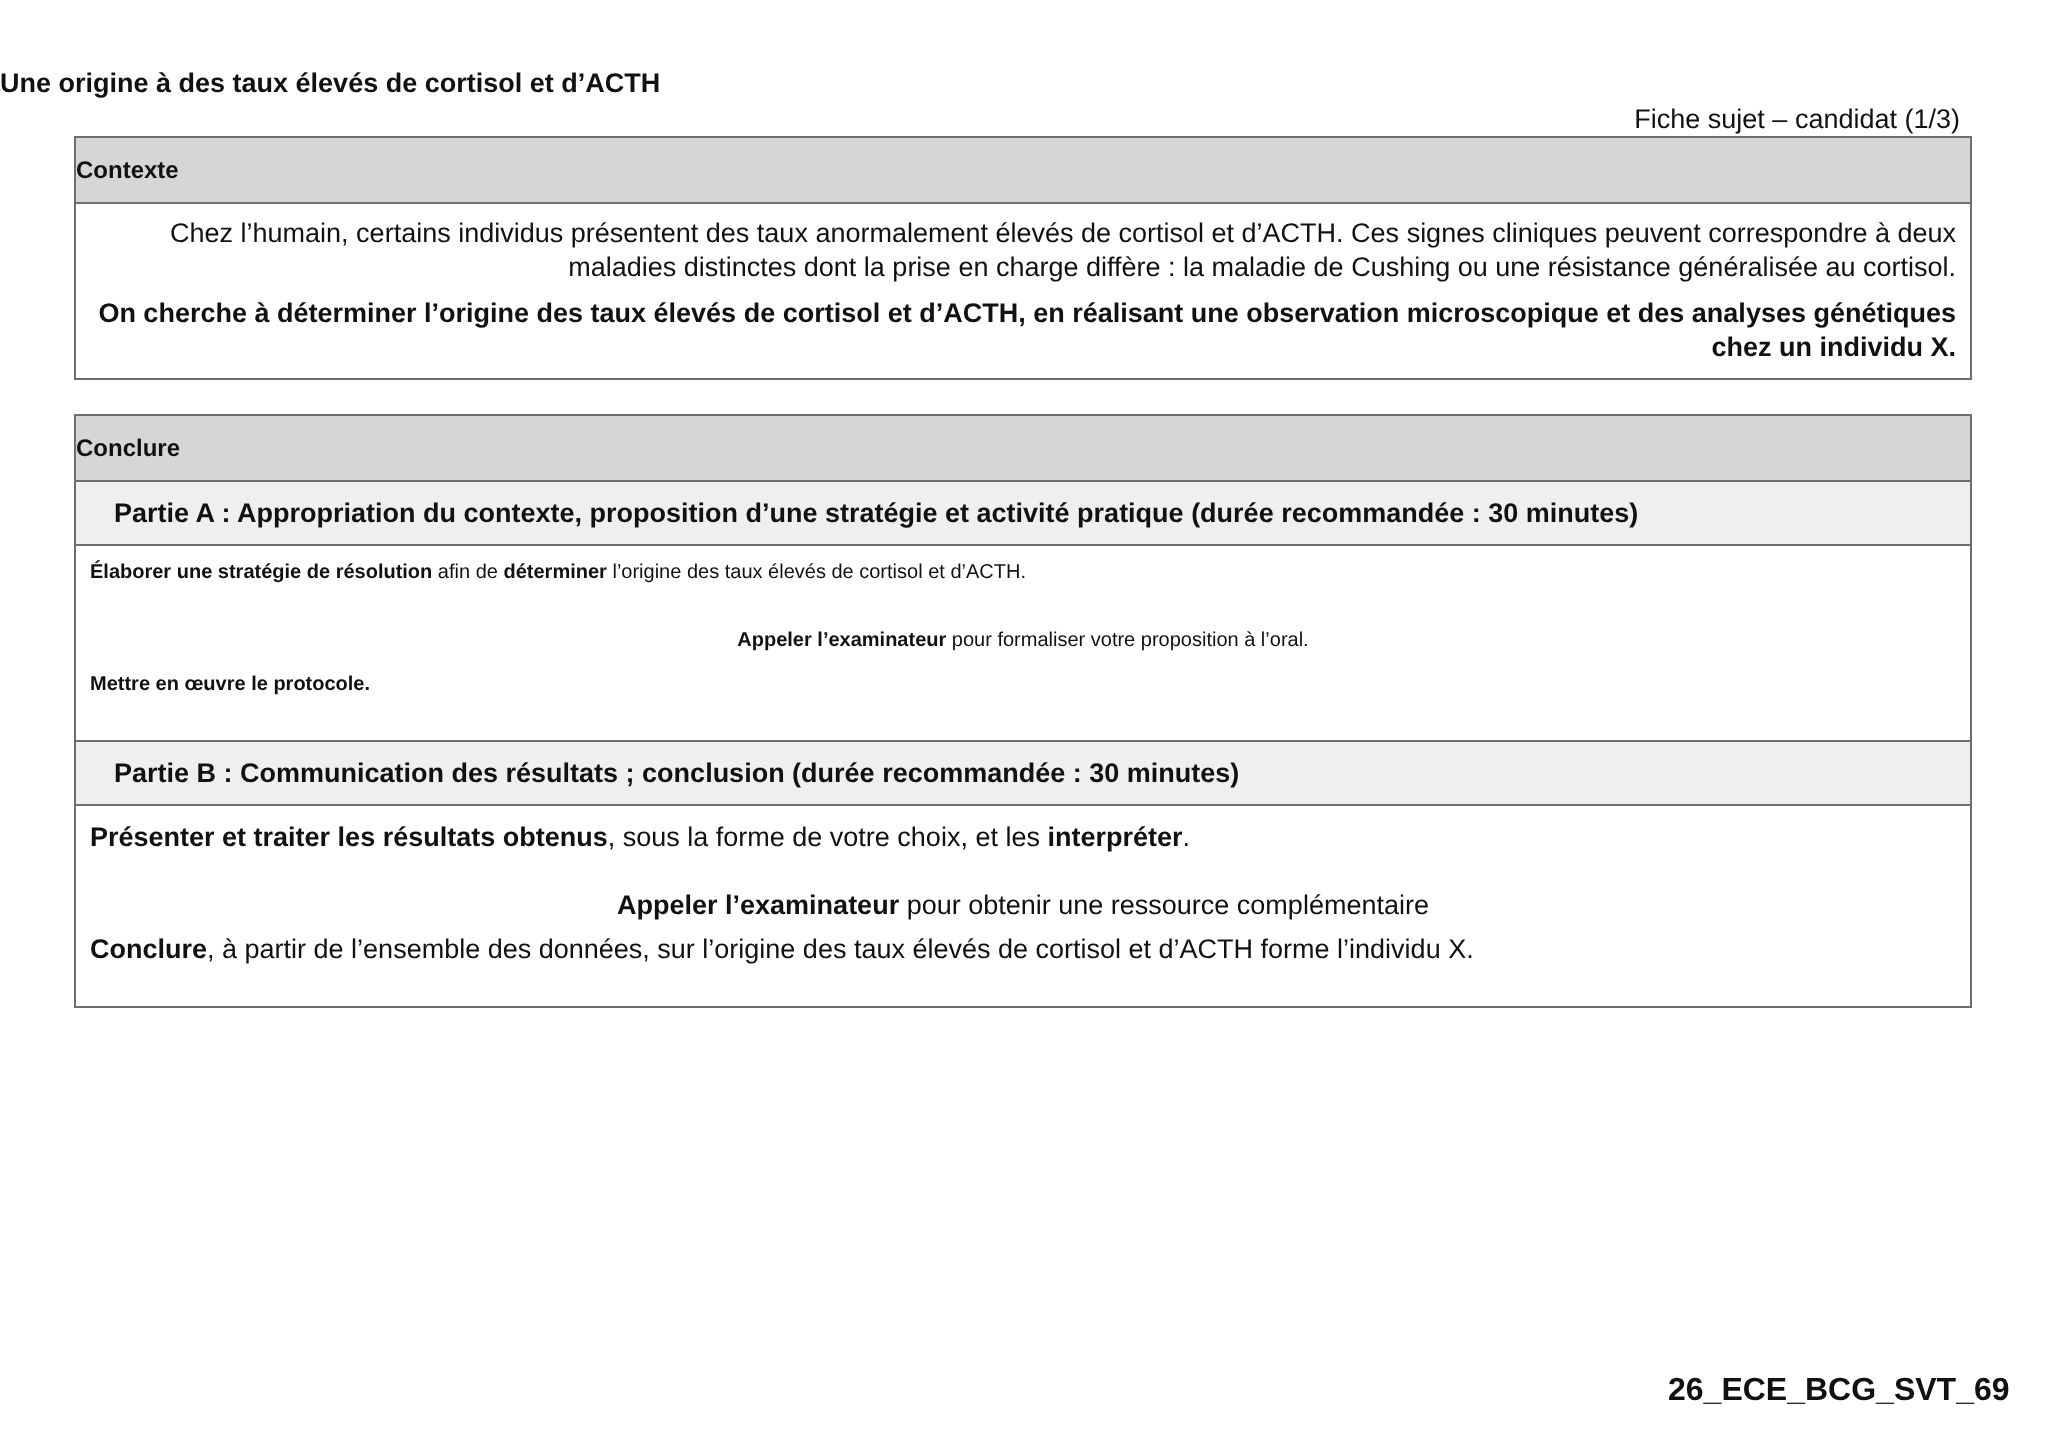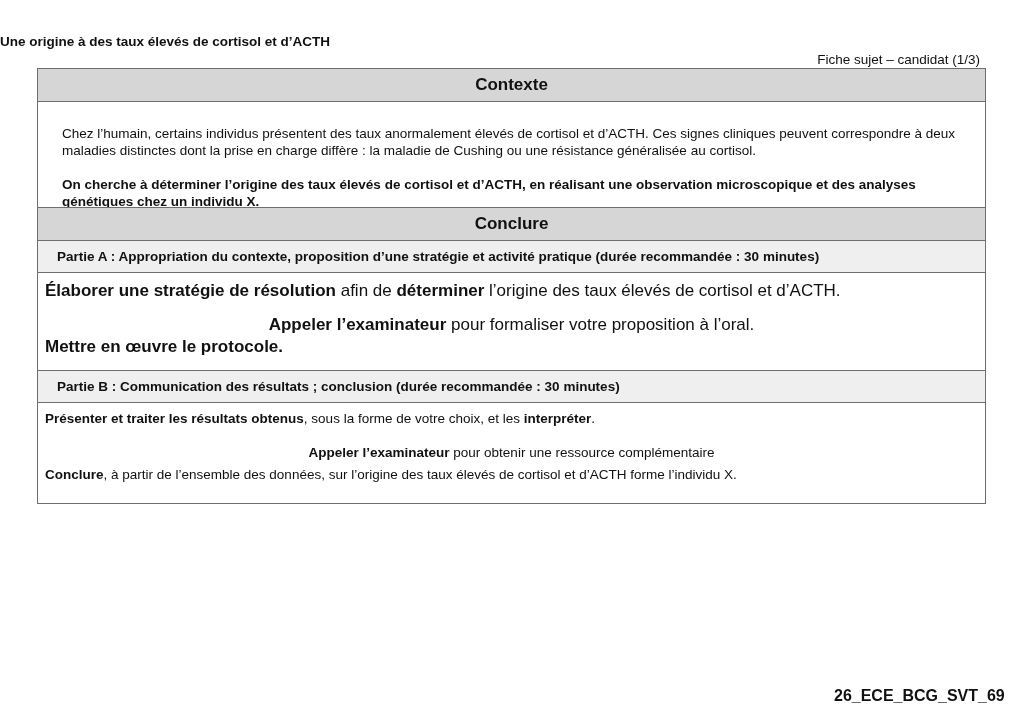--- a/index.html
+++ b/index.html
@@ -4,29 +4,29 @@
 <style>
   html, body { margin:0; padding:0; background:#ffffff; }
   body { width:1024px; height:724px; position:relative; overflow:hidden;
          font-family:"Liberation Sans", sans-serif; color:#111; }
   .title { position:absolute; top:34px; left:0; width:853px; 
            font-weight:bold; font-size:13.5px; }
   .fiche { position:absolute; top:52px; right:44px; font-size:13.5px; }
   .box { position:absolute; left:37px; width:949px; border:1px solid #6e6e6e; box-sizing:border-box; }
   .box1 { top:68px; }
   .box2 { top:207px; }
-  .head { background:#d6d6d6; text-align:center; font-weight:bold; font-size:17px;
+  .head { background:#d6d6d6; font-weight:bold; font-size:12px;
           height:32px; line-height:32px; border-bottom:1px solid #6e6e6e; }
   .sub { background:#efefef; font-weight:bold; font-size:13.5px; height:31px; line-height:31px;
          padding-left:19px; border-bottom:1px solid #6e6e6e; }
   .body { padding:6px 7px 7px 7px; font-size:13.5px; line-height:17px; }
-  .body p { margin:17px; }
+  .body p { margin:0;text-align:right; }
   .gap { margin-top:6px !important; }
   .b { font-weight:bold; }
-  .blockA { height:98px; border-bottom:1px solid #6e6e6e; box-sizing:border-box; padding:7px 7px; position:relative; font-size:17px; }
+  .blockA { height:98px; border-bottom:1px solid #6e6e6e; box-sizing:border-box; padding:7px 7px; position:relative; font-size:10px; }
   .blockB { height:100px; box-sizing:border-box; padding:7px 7px; position:relative; font-size:13.5px; }
   .line1 { position:absolute; top:8px; left:7px; }
   .line2 { position:absolute; top:42px; left:0; width:100%; text-align:center; }
   .line3 { position:absolute; top:64px; left:7px; }
   .code { position:absolute; top:687px; left:790px; font-weight:bold; font-size:16px;margin-left:44px; }
 </style>
 </head>
 <body>
 
 <div class="title">Une origine à des taux élevés de cortisol et d’ACTH</div>

